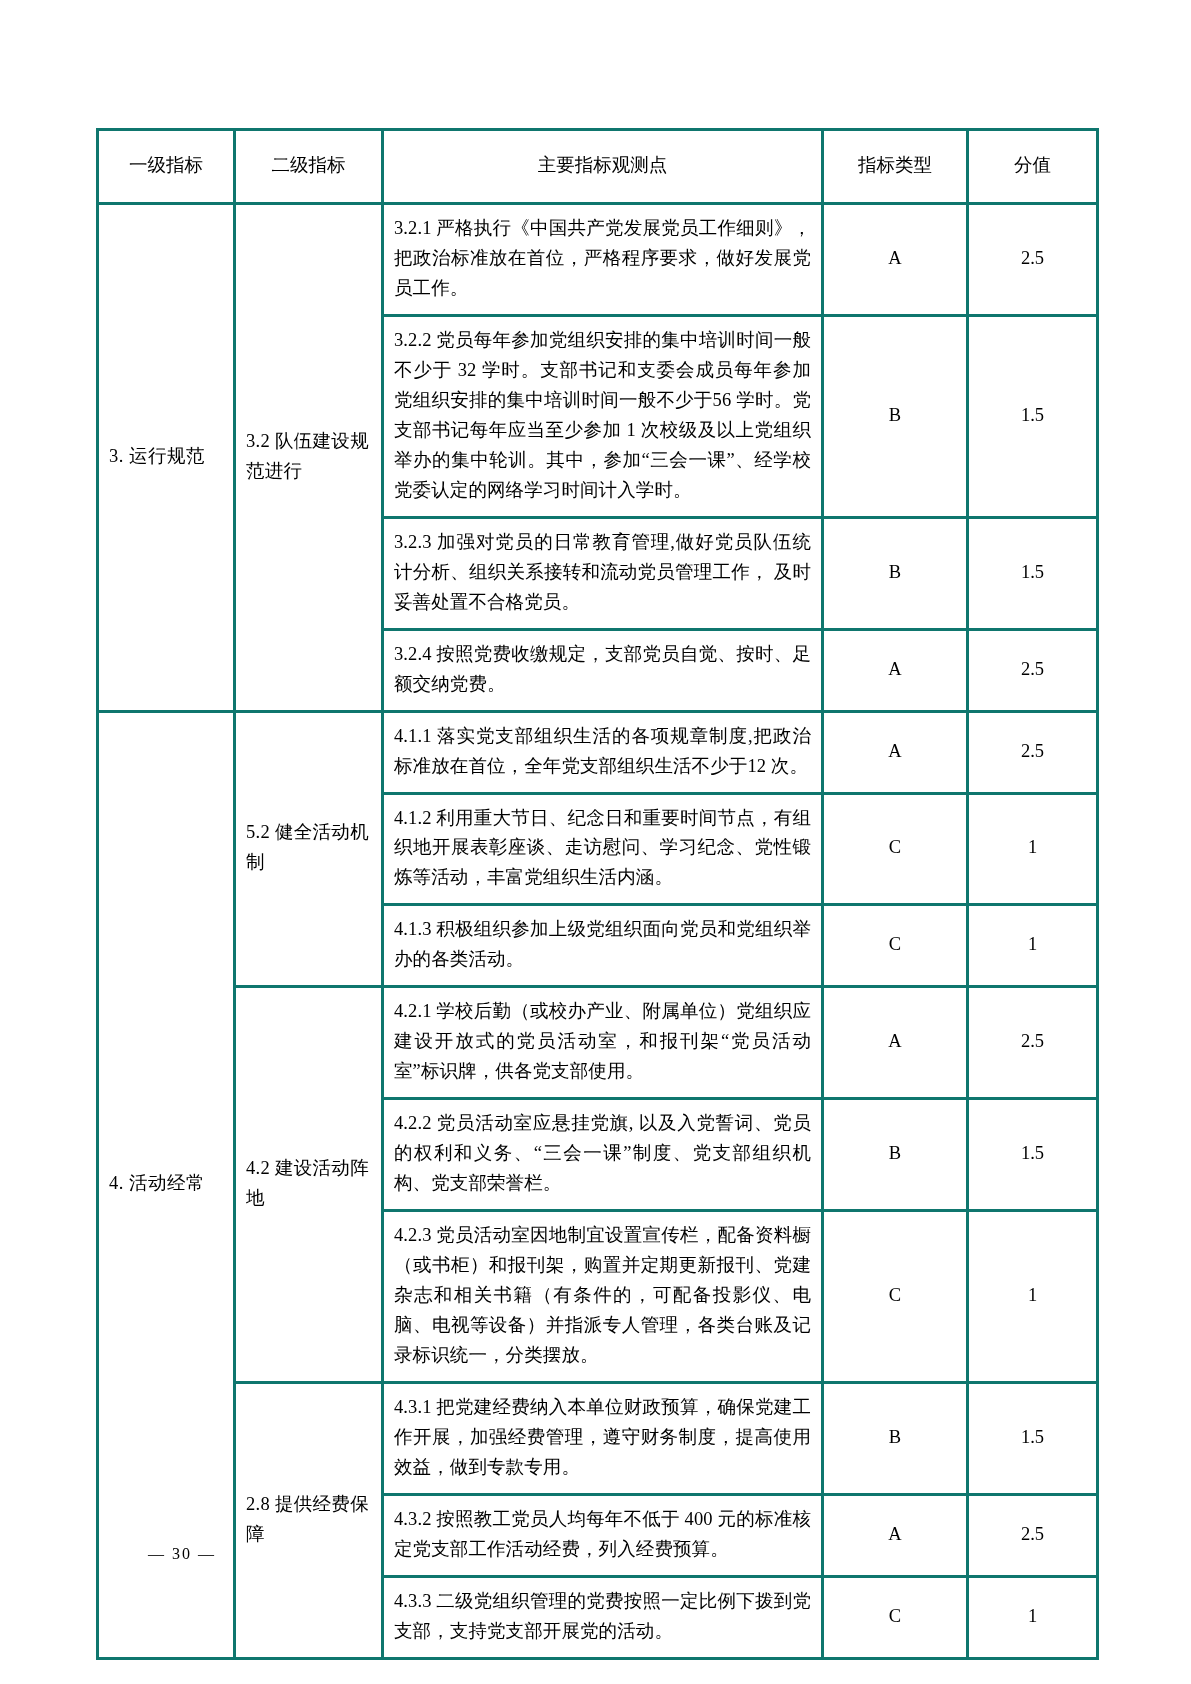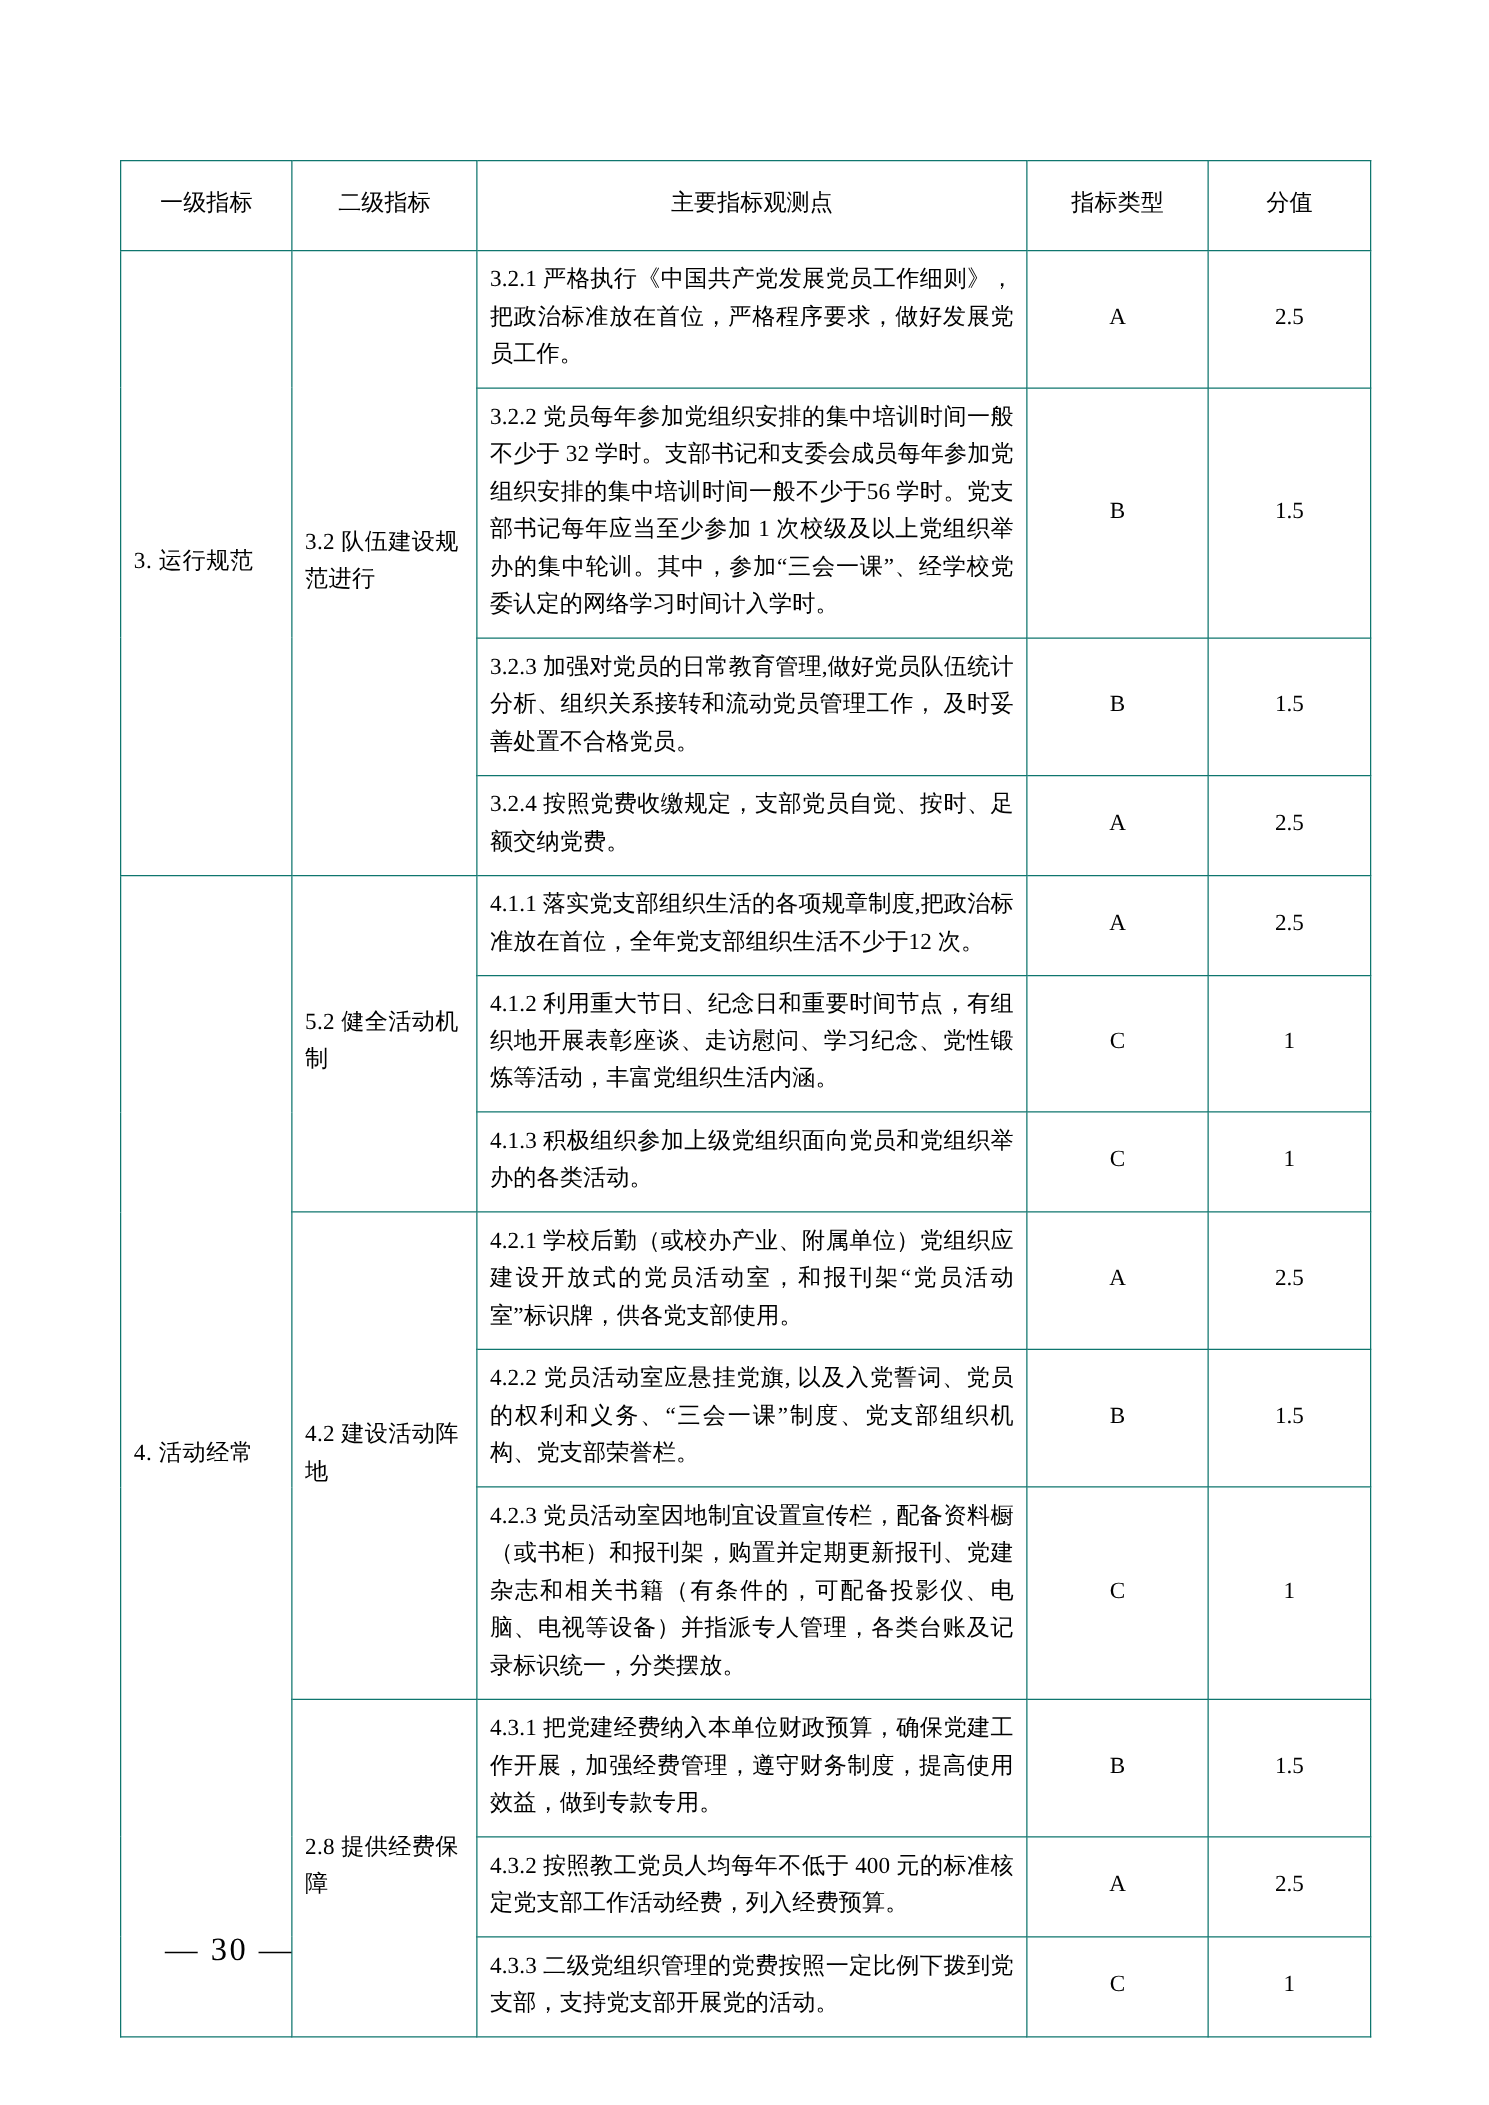--- a/index.html
+++ b/index.html
@@ -27,21 +27,21 @@
     top: 128px;
     width: 1000px;
   }
   table.indicator-table {
     border-collapse: collapse;
     width: 1000px;
     table-layout: fixed;
   }
   table.indicator-table td,
   table.indicator-table th {
-    border: 1px solid #0f766e;
+    border: 3px solid #0f766e;
     vertical-align: middle;
     padding: 9px 10px 10px 10px;
     font-size: 18.5px;
     line-height: 1.62;
     font-weight: normal;
   }
   col.c1 { width: 137px; }
   col.c2 { width: 148px; }
   col.c3 { width: 440px; }
   col.c4 { width: 145px; }
@@ -64,23 +64,23 @@
     text-align: justify;
     text-justify: inter-ideograph;
     letter-spacing: 0.1px;
   }
   td.type, td.score {
     text-align: center;
     font-family: "Liberation Serif", "DejaVu Serif", serif;
   }
   .pagenum {
     position: absolute;
-    left: 132px;
+    left: 148px;
     top: 1545px;
-    font-size: 26px;
+    font-size: 16px;
     letter-spacing: 2px;
   }
 </style>
 </head>
 <body>
 
 <div class="page">
 
   <div class="table-wrap">
     <table class="indicator-table">

